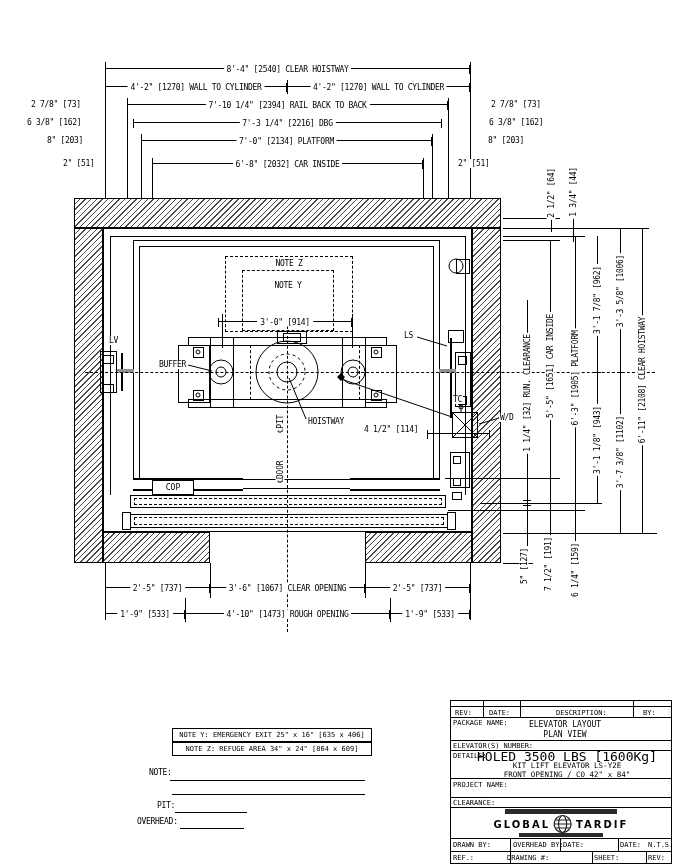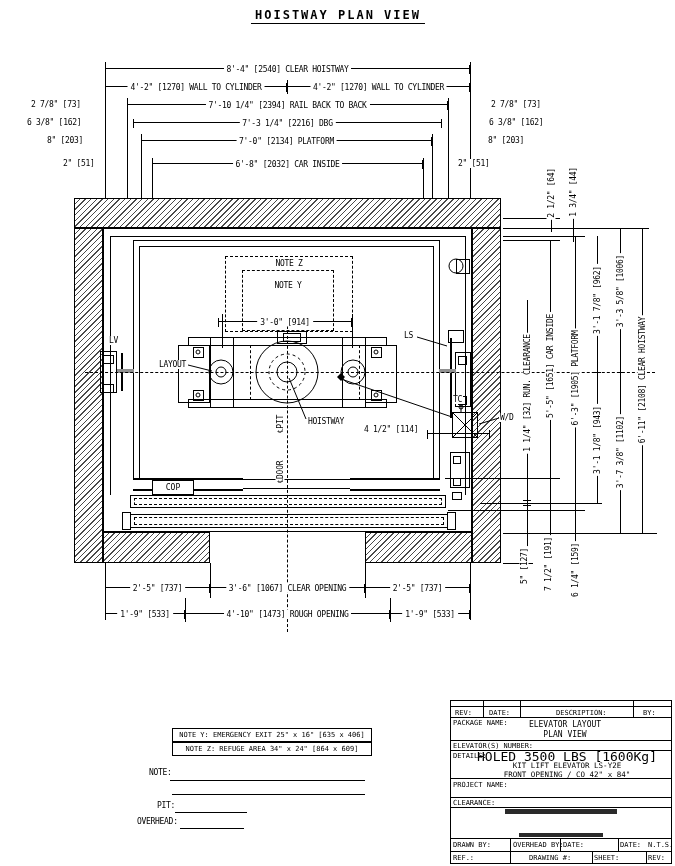--- a/index.html
+++ b/index.html
@@ -28,21 +28,20 @@
 .ovl{position:absolute;left:0;top:0}
 #title{position:absolute;left:338px;top:8px;transform:translateX(-50%);font-size:12px;font-weight:bold;letter-spacing:2px;border-bottom:1px solid #000;padding:0 4px 1px;font-family:"DejaVu Sans Mono",monospace}
 #logo-row{position:absolute;left:561px;top:814px;transform:translateX(-50%);display:flex;align-items:center;gap:3px;font-size:10px;font-weight:bold;letter-spacing:2px;font-family:"DejaVu Sans",sans-serif}
 .bar{position:absolute;background:#2a2a2a;transform:translateX(-50%)}
 </style>
 </head>
 <body>
 
 <div id="root">
 
-  <div id="title">HOISTWAY PLAN VIEW</div>
 
   <div class="hatch" style="left:74px;top:198px;width:427px;height:30px"></div>
   <div class="hatch" style="left:74px;top:228px;width:29px;height:335px"></div>
   <div class="hatch" style="left:472px;top:228px;width:29px;height:335px"></div>
   <div class="hatch" style="left:103px;top:532px;width:107px;height:31px"></div>
   <div class="hatch" style="left:365px;top:532px;width:107px;height:31px"></div>
 
   <div class="rect" style="left:103px;top:228px;width:369px;height:304px"></div>
   <div class="rect-open" style="left:110px;top:236px;width:356px;height:259px"></div>
   <div class="rect-open" style="left:133px;top:240px;width:307px;height:238px"></div>
@@ -130,21 +129,21 @@
   <div class="vdash" style="left:287px;top:80px;height:14px"></div>
 
   <div class="txt" style="left:265px;top:259px;width:48px;text-align:center">NOTE Z</div>
   <div class="txt" style="left:264px;top:281px;width:48px;text-align:center">NOTE Y</div>
   <div class="dim-h" style="left:218px;top:321px;width:134px">
       <span>3'-0" [914]</span>
     </div>
   <div class="vline" style="left:222px;top:314px;height:34px"></div>
   <div class="vline" style="left:352px;top:314px;height:34px"></div>
   <div class="txt" style="left:108px;top:336px">LV</div>
-  <div class="txt" style="left:158px;top:360px">LAYOUT</div>
+  <div class="txt" style="left:158px;top:360px">BUFFER</div>
   <div class="txt" style="left:307px;top:417px">HOISTWAY</div>
   <div class="txt" style="left:403px;top:331px">LS</div>
   <div class="txt" style="left:452px;top:395px">TC</div>
   <div class="txt" style="left:499px;top:413px">W/D</div>
   <div class="txt" style="left:363px;top:425px">4 1/2" [114]</div>
   <div class="dim-h" style="left:427px;top:433px;width:63px"></div>
   <div class="vlab" style="left:280px;top:424px">℄PIT</div>
   <div class="vlab" style="left:280px;top:472px">℄DOOR</div>
 
   <div class="vline" style="left:105px;top:62px;height:136px"></div>
@@ -281,33 +280,46 @@
   <div class="tb-center" style="left:567px;top:752px;font-size:13px">HOLED 3500 LBS [1600Kg]</div>
   <div class="tb-center" style="left:567px;top:761px;font-size:7.5px">KIT LIFT ELEVATOR LS-Y2E</div>
   <div class="tb-center" style="left:567px;top:770px;font-size:7.5px">FRONT OPENING / CO 42" x 84"</div>
   <div class="hline" style="left:450px;top:778px;width:222px"></div>
   <div class="tb-label" style="left:453px;top:781px">PROJECT NAME:</div>
   <div class="hline" style="left:450px;top:797px;width:222px"></div>
   <div class="tb-label" style="left:453px;top:799px">CLEARANCE:</div>
   <div class="hline" style="left:450px;top:807px;width:222px"></div>
 
   <div class="bar" style="left:561px;top:809px;width:112px;height:5px"></div>
+  <div id="logo-row">
+    <span>GLOBAL</span>
+    <svg width="20" height="20" viewBox="0 0 20 20">
+      <g stroke="#222" fill="none" stroke-width="1.2">
+        <circle cx="10" cy="10" r="8.5"></circle>
+        <ellipse cx="10" cy="10" rx="4" ry="8.5"></ellipse>
+        <path d="M1.5,10 L18.5,10"></path>
+        <path d="M2.5,6 L17.5,6"></path>
+        <path d="M2.5,14 L17.5,14"></path>
+      </g>
+    </svg>
+    <span>TARDIF</span>
+  </div>
   <div class="bar" style="left:561px;top:833px;width:84px;height:4px"></div>
 
   <div class="hline" style="left:450px;top:838px;width:222px"></div>
   <div class="vline" style="left:510px;top:838px;height:13px"></div>
   <div class="vline" style="left:560px;top:838px;height:13px"></div>
   <div class="vline" style="left:618px;top:838px;height:13px"></div>
   <div class="tb-label" style="left:453px;top:841px">DRAWN BY:</div>
   <div class="tb-label" style="left:513px;top:841px">OVERHEAD BY:</div>
   <div class="tb-label" style="left:563px;top:841px">DATE:</div>
   <div class="tb-label" style="left:620px;top:841px">DATE:</div>
   <div class="tb-label" style="left:648px;top:841px">N.T.S.</div>
   <div class="hline" style="left:450px;top:851px;width:222px"></div>
   <div class="vline" style="left:510px;top:851px;height:13px"></div>
   <div class="vline" style="left:592px;top:851px;height:13px"></div>
   <div class="vline" style="left:646px;top:851px;height:13px"></div>
   <div class="tb-label" style="left:453px;top:854px">REF.:</div>
-  <div class="tb-label" style="left:529px;top:854px">DRAWING #:</div>
+  <div class="tb-label" style="left:507px;top:854px">DRAWING #:</div>
   <div class="tb-label" style="left:594px;top:854px">SHEET:</div>
   <div class="tb-label" style="left:648px;top:854px">REV:</div>
 
 </div>
 
 </body></html>

